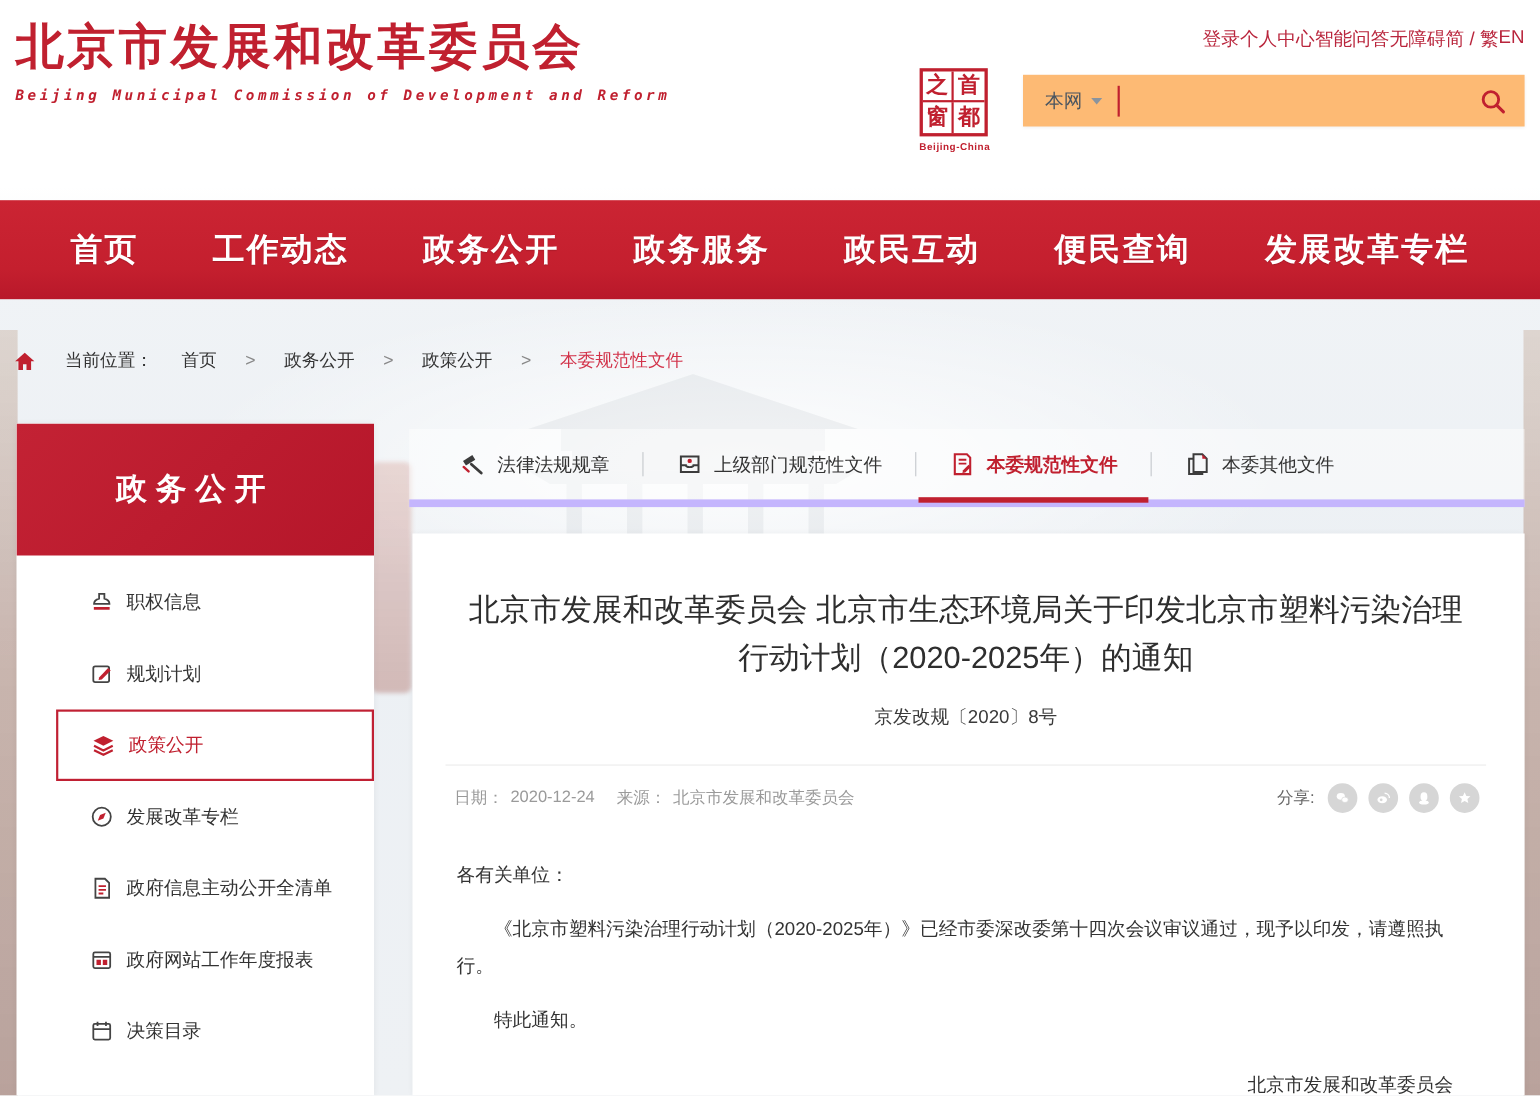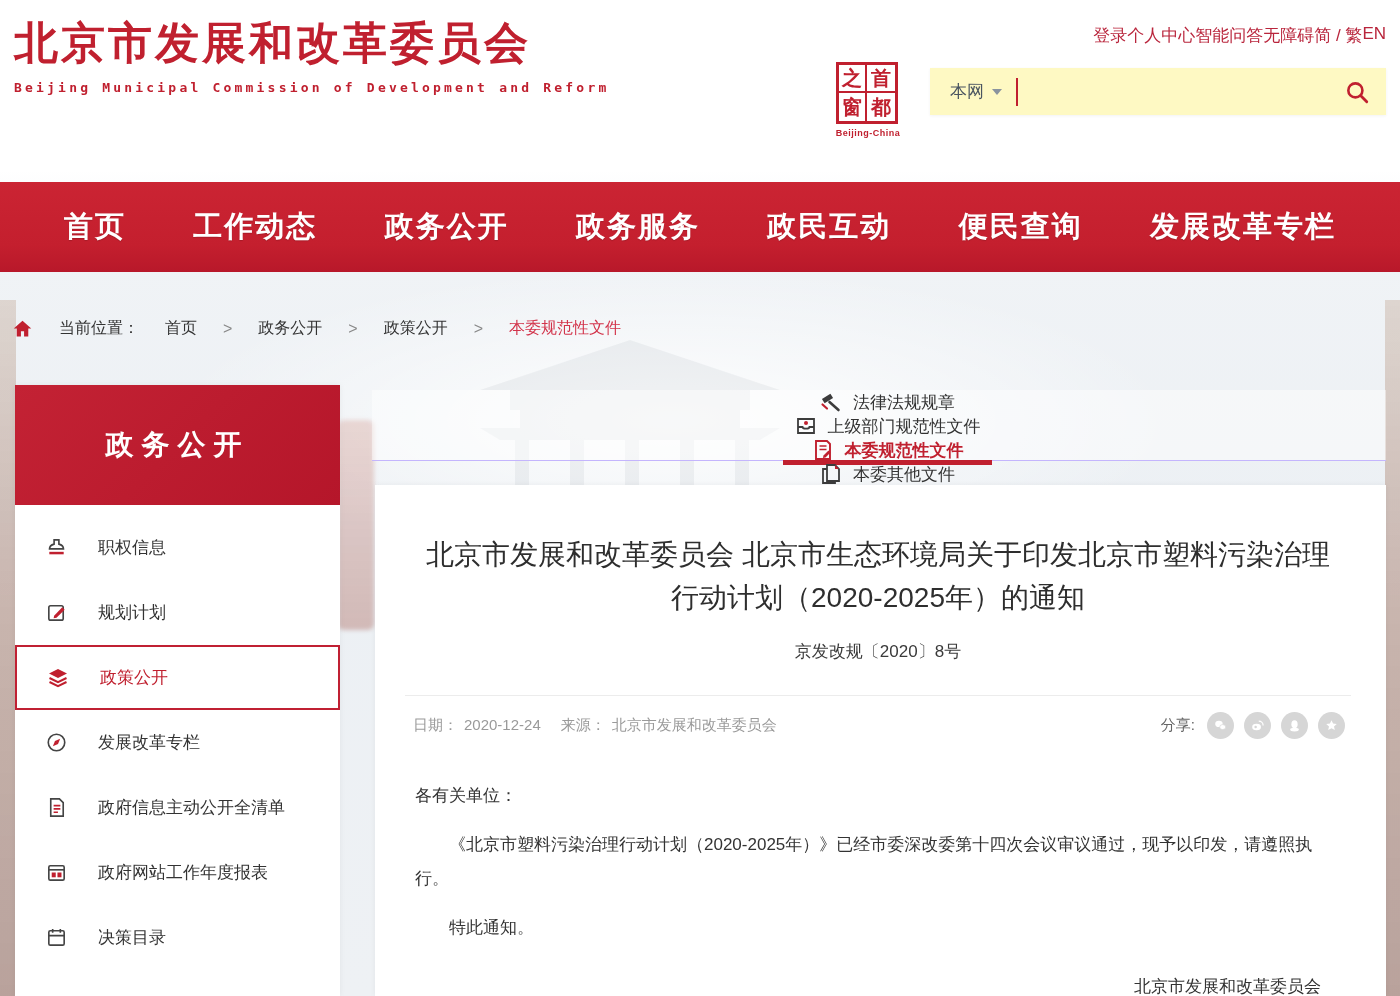--- a/index.html
+++ b/index.html
@@ -20,32 +20,32 @@
   .edge-left { left:0; }
   .edge-right { right:0; width:15px; }
   .gutter-blob { position:absolute; left:338px; top:420px; width:36px; height:210px; z-index:0;
     background:linear-gradient(180deg, rgba(190,90,70,.20), rgba(150,60,45,.30)); filter:blur(2px); border-radius:6px; }
   .bg-pagoda { position:absolute; left:420px; top:300px; z-index:0; opacity:.07; }
   
   .topbar { position:absolute; left:0; top:0; width:1400px; height:180px; z-index:2; }
   .logo-block { position:absolute; left:14px; top:12px; }
   .site-title { font-size:44px; font-weight:bold; color:#c0202f; letter-spacing:3px; line-height:1.4; }
   .site-subtitle { margin-top:6px; font-family:"DejaVu Sans Mono","Liberation Mono",monospace;
-    font-size:13px; font-weight:bold; color:#c0202f; letter-spacing:3.2px; }
+    font-size:13px; font-weight:bold; color:#c0202f; letter-spacing:3.2px;font-style:italic; }
   .top-links { position:absolute; right:14px; top:24px; display:flex; font-size:17px; color:#b7twenty; }
   .top-links span { color:#b9253c; cursor:pointer; white-space:nowrap; }
   .seal { position:absolute; left:836px; top:62px; width:62px; height:62px; border:3px solid #c0202f;
     display:grid; grid-template-columns:1fr 1fr; grid-template-rows:1fr 1fr; background:#fff; }
   .seal span { display:flex; align-items:center; justify-content:center; font-size:20px; font-weight:bold; color:#c0202f; line-height:1; }
   .seal span:nth-child(1){ border-right:2px solid #c0202f; border-bottom:2px solid #c0202f; }
   .seal span:nth-child(2){ border-bottom:2px solid #c0202f; }
   .seal span:nth-child(3){ border-right:2px solid #c0202f; }
   .seal-caption { position:absolute; left:828px; top:128px; width:80px; text-align:center;
     font-size:9px; font-weight:bold; color:#c0202f; letter-spacing:.5px; }
-  .searchbox { position:absolute; left:930px; top:68px; width:456px; height:47px; background:#fef9c3;
+  .searchbox { position:absolute; left:930px; top:68px; width:456px; height:47px; background:#fdba74;
     display:flex; align-items:center; box-shadow:0 1px 3px rgba(0,0,0,.05); }
   .search-scope { display:flex; align-items:center; gap:8px; padding:0 14px 0 20px; font-size:17px; color:#4a5560; cursor:pointer; }
   .caret-down { width:0; height:0; border-left:5px solid transparent; border-right:5px solid transparent; border-top:6px solid #8a949e; }
   .search-divider { width:2px; height:28px; background:#c0202f; }
   .searchbox input { flex:1; height:100%; border:none; outline:none; font-size:16px; padding:0 12px; background:transparent; }
   .search-btn { padding:0 16px; cursor:pointer; display:flex; align-items:center; }
   
   .mainnav { position:absolute; left:0; top:182px; width:1400px; height:90px; z-index:2;
     background:linear-gradient(180deg,#cb2433 0%, #c41f2e 70%, #b8182a 100%);
     display:flex; align-items:center; justify-content:space-between; padding:0 64px; }
@@ -57,27 +57,27 @@
   .breadcrumb .crumb { color:#333; cursor:pointer; }
   .breadcrumb .sep { color:#888; }
   .breadcrumb .crumb.active { color:#d2334a; }
   
   .sidebar { position:absolute; left:15px; top:385px; width:325px; height:611px; background:#fff; z-index:2;
     box-shadow:0 0 6px rgba(0,0,0,.06); overflow:hidden; }
   .side-head { height:120px; background:linear-gradient(135deg,#c32234 0%, #b5162a 100%);
     display:flex; align-items:center; justify-content:center; }
   .side-head span { color:#fff; font-size:28px; font-weight:bold; letter-spacing:8px; }
   .side-body { padding-top:10px; }
-  .side-item { height:65px; display:flex; align-items:center; gap:30px; padding-left:29px; font-size:17px; color:#333; cursor:pointer; }
+  .side-item { height:65px; display:flex; align-items:center; gap:11px; padding-left:29px; font-size:17px; color:#333; cursor:pointer;margin-left:36px; }
   .side-item .ic { width:24px; height:24px; flex:0 0 24px; display:flex; align-items:center; justify-content:center; }
   .side-item.active { border:2px solid #c02033; color:#c0202f; }
   
   .content { position:absolute; left:372px; top:390px; width:1014px; height:606px; z-index:2; }
   .tabs { position:relative; height:71px; display:flex; align-items:center; padding-left:16px;
-    background:rgba(255,255,255,.45); border-bottom:1px solid #c4b5fd;flex-direction:column; }
+    background:rgba(255,255,255,.45); border-bottom:7px solid #c4b5fd; }
   .tab { position:relative; display:flex; align-items:center; gap:10px; padding:0 30px; height:100%; font-size:17px; color:#333; cursor:pointer; white-space:nowrap; }
   .tab .ic { display:flex; align-items:center; }
   .tab.active { color:#c0202f; font-weight:bold; }
   .tab.active::after { content:""; position:absolute; left:2px; right:2px; bottom:-3px; height:5px; background:#c0202f; }
   .tab-divider { width:1px; height:22px; background:#c4c8cc; }
   .article { position:absolute; left:3px; right:0; top:95px; bottom:0; background:#fff; padding:48px 35px 0 30px;
     box-shadow:0 0 6px rgba(0,0,0,.05); }
   .art-title { max-width:930px; margin:0 auto; text-align:center; font-size:28px; font-weight:normal; color:#2e2e2e; line-height:1.55; }
   .doc-number { margin-top:20px; text-align:center; font-size:17px; color:#3a3a3a; }
   .meta-row { margin-top:32px; border-top:1px solid #ececec; padding:16px 6px 0 8px;

